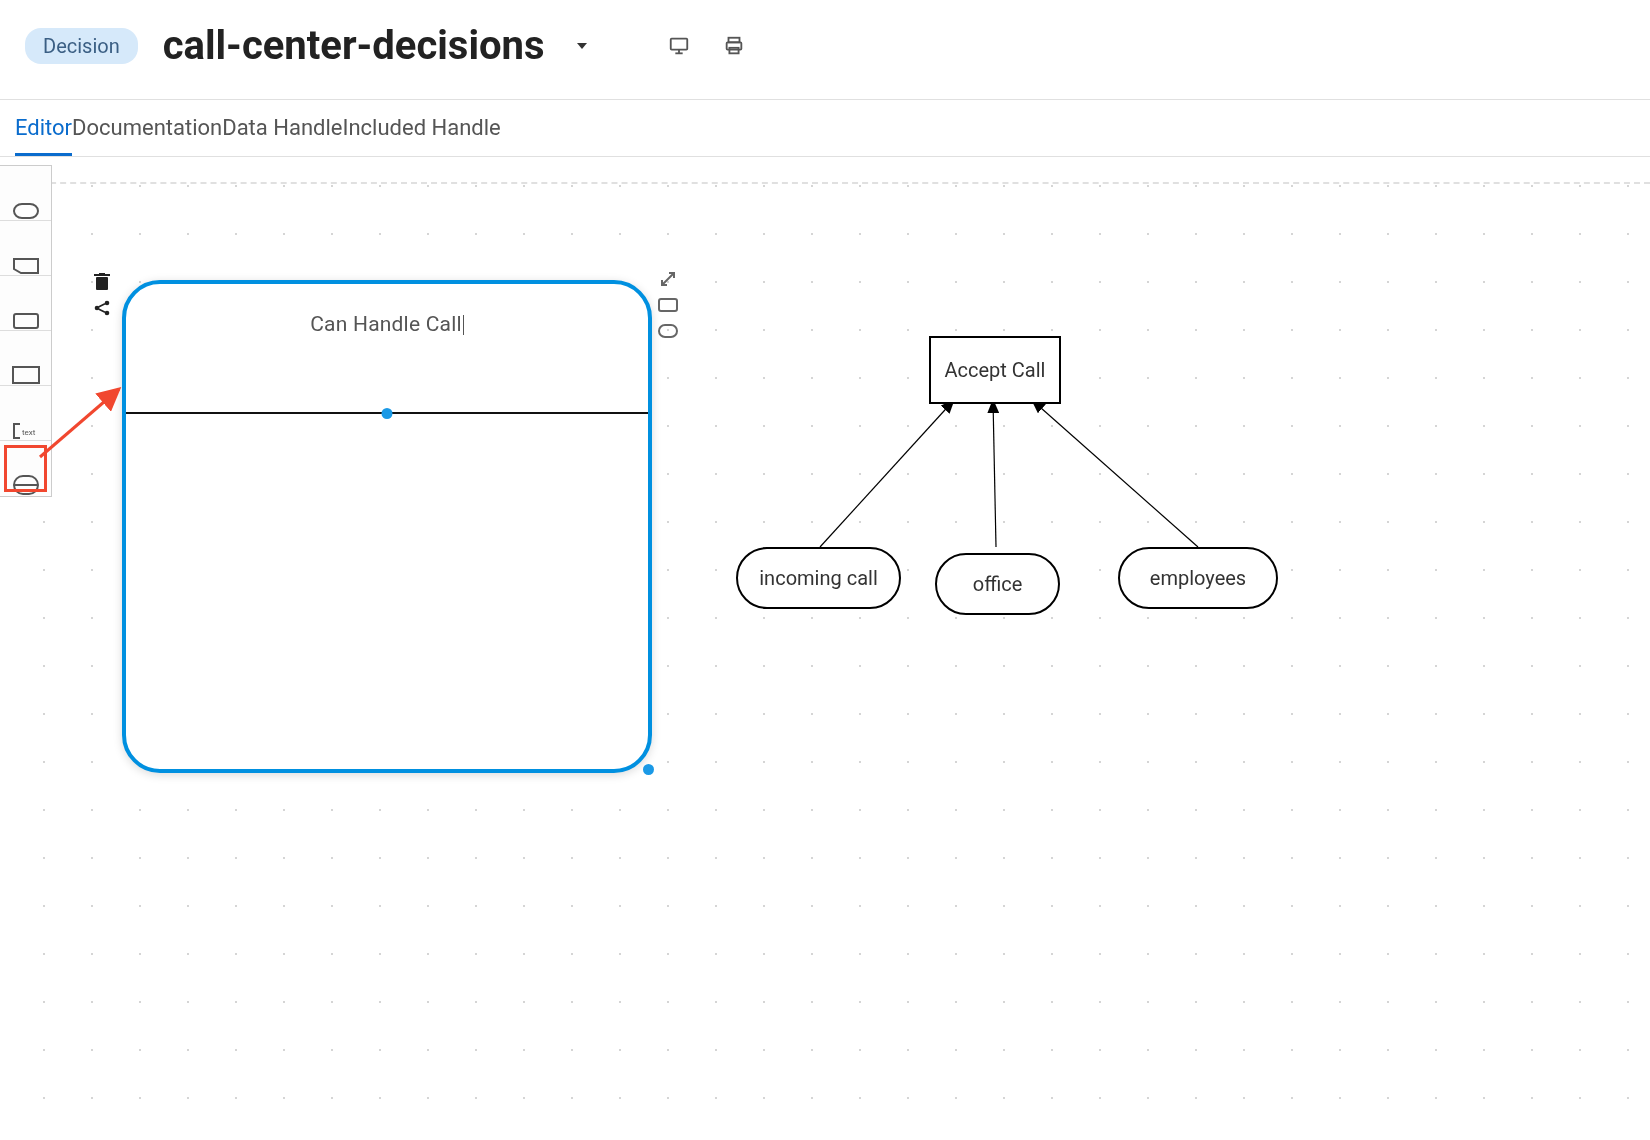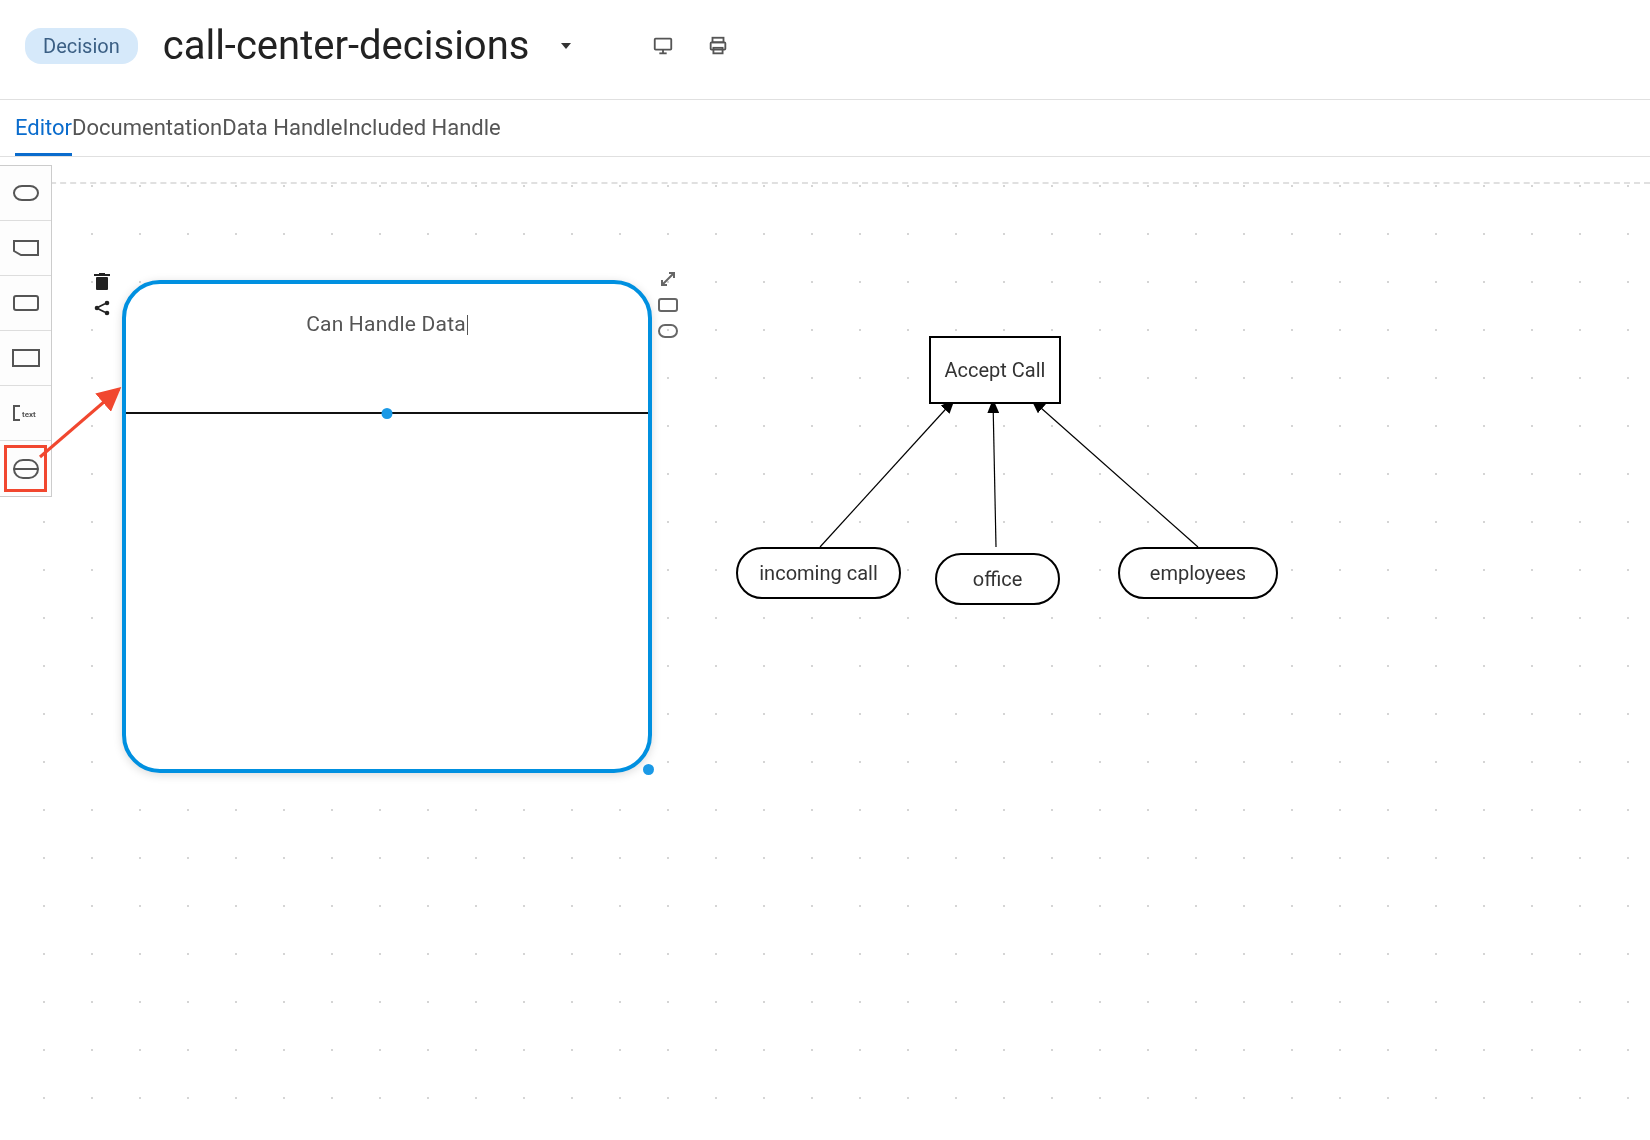--- a/index.html
+++ b/index.html
@@ -20,21 +20,21 @@
     .badge {
       background: #d6e9fa;
       color: #3b5f84;
       padding: 6px 18px;
       border-radius: 16px;
       font-size: 20px;
       font-weight: 400;
     }
     .title {
       font-size: 40px;
-      font-weight: 400;
+      font-weight: 700;
       color: #222;
     }
     .header-icon {
       color: #555;
       display: inline-flex;
       cursor: pointer;
       padding: 4px;
     }
     .divider {
       height: 1px;
@@ -80,27 +80,26 @@
       background: #fdfdfd;
       border: 1px solid #ccc;
       border-left: none;
       display: flex;
       flex-direction: column;
       z-index: 10;
     }
     .palette-item {
       height: 55px;
       display: flex;
-      align-items: center;
+      align-items: flex-end;
       justify-content: center;
       border-bottom: 1px solid #ddd;
       cursor: pointer;
       color: #000000;
       position: relative;
-      font-weight: bold;
     }
     .palette-item:last-child { border-bottom: none; }
     .palette-item.highlighted::before {
       content: '';
       position: absolute;
       top: 4px; left: 4px; right: 4px; bottom: 4px;
       border: 3px solid #f1472f;
       pointer-events: none;
     }
     .annotation-arrow {
@@ -192,21 +191,21 @@
       font-size:20px; color:#333;
       z-index:5;
     }
     .input-node {
       position: absolute;
       border: 2px solid #000;
       border-radius: 32px;
       background: #fff;
       display:flex; align-items:center; justify-content:center;
       font-size:20px; color:#333;
-      height: 52px;
+      height: 62px;
       z-index:5;
     }
     .incoming { top: 390px; left: 736px; width: 165px;}
     .office   { top: 396px; left: 935px; width: 125px;}
     .employees{ top: 390px; left: 1118px; width: 160px; text-align: right;}
     .edges {
       position:absolute;
       top:0; left:0;
       z-index:4;
       pointer-events:none;
@@ -331,21 +330,21 @@
     </span>
     <span class="mini-icon">
       <svg width="20" height="14" viewBox="0 0 20 14" fill="none" stroke="#666" stroke-width="2">
           <rect x="1" y="1" width="18" height="12" rx="6"></rect>
         </svg>
     </span>
   </div>
 
   <div class="decision-service-node">
     <div class="decision-service-title">
-      <span>Can Handle Data</span><span class="cursor"></span>
+      <span>Can Handle Call</span><span class="cursor"></span>
     </div>
     <div class="decision-service-mid">
       <div class="handle"></div>
     </div>
     <div class="corner-handle"></div>
   </div>
 
   <div class="accept-node">
     <span>Accept Call</span>
   </div>

